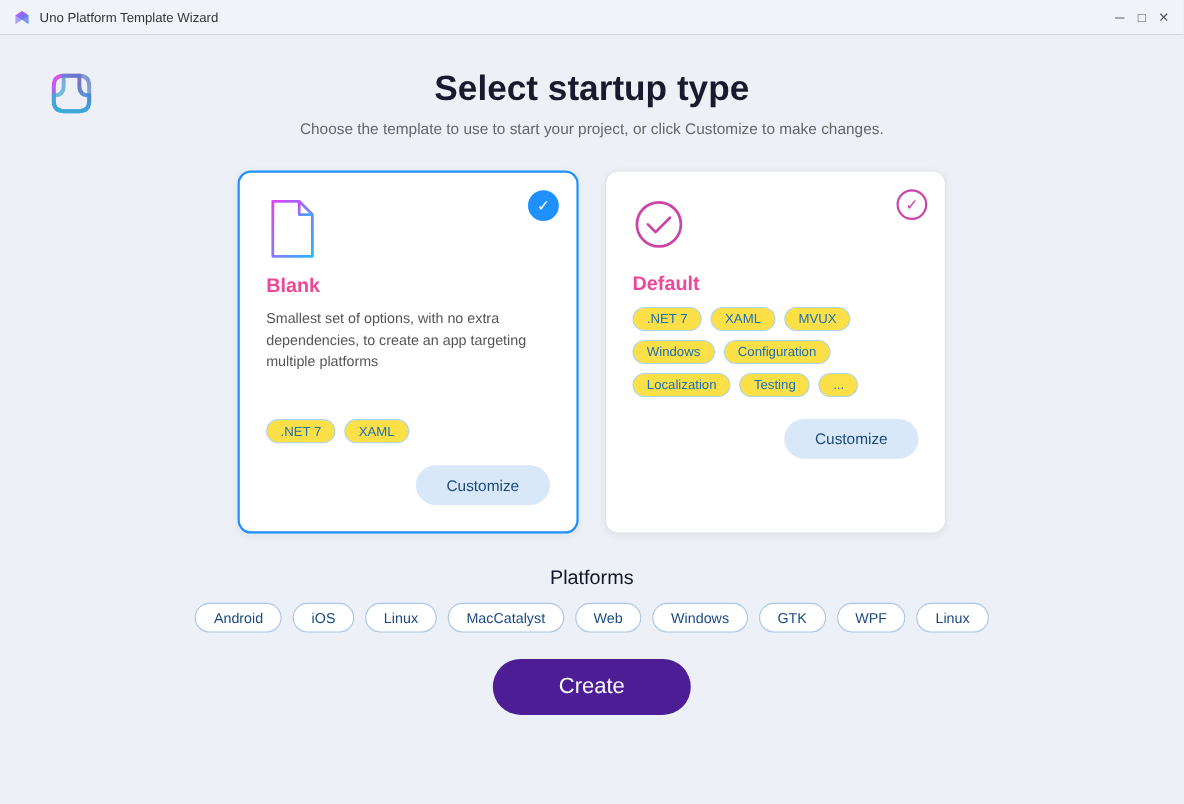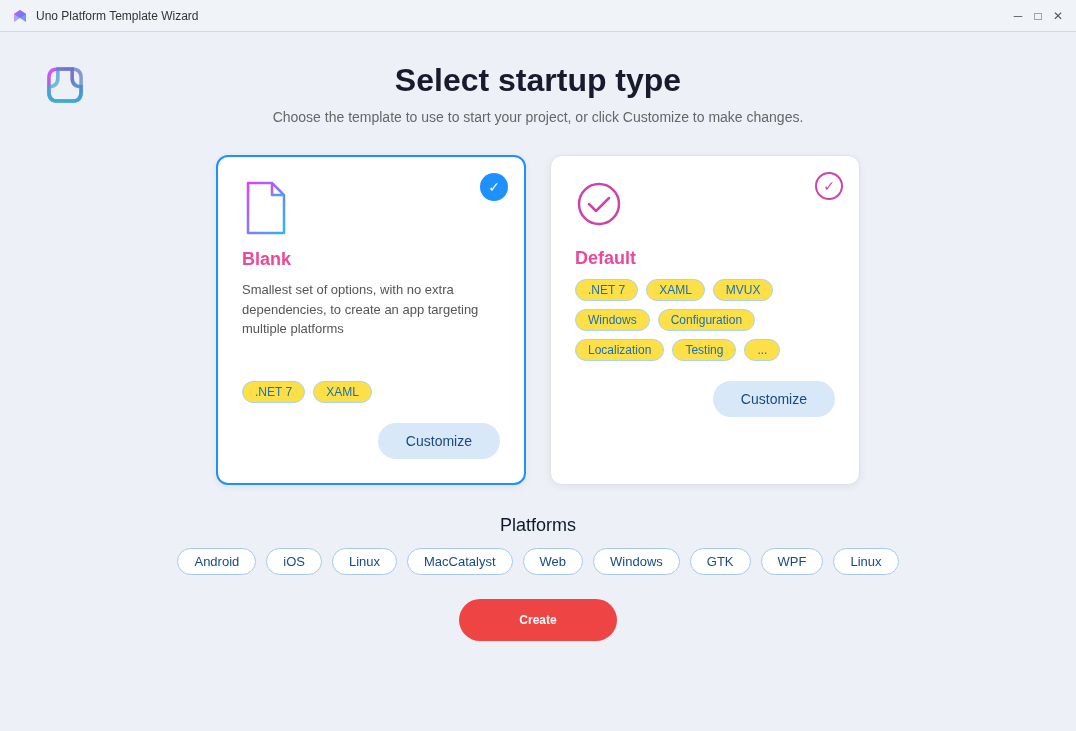--- a/index.html
+++ b/index.html
@@ -202,28 +202,28 @@
       border-radius: 20px;
       padding: 5px 16px;
       font-size: 13px;
       color: #1a4a80;
       background: white;
       cursor: pointer;
     }
 
     
     .create-btn {
-      background: #ef4444;
+      background: #4c1d95;
       border: none;
       border-radius: 30px;
       padding: 14px 60px;
-      font-size: 12px;
+      font-size: 20px;
       color: white;
       cursor: pointer;
-      font-weight: 700;
+      font-weight: 400;
     }
 
     
     .uno-logo svg {
       width: 50px;
       height: 50px;
     }
   </style>
 </head>
 <body>

